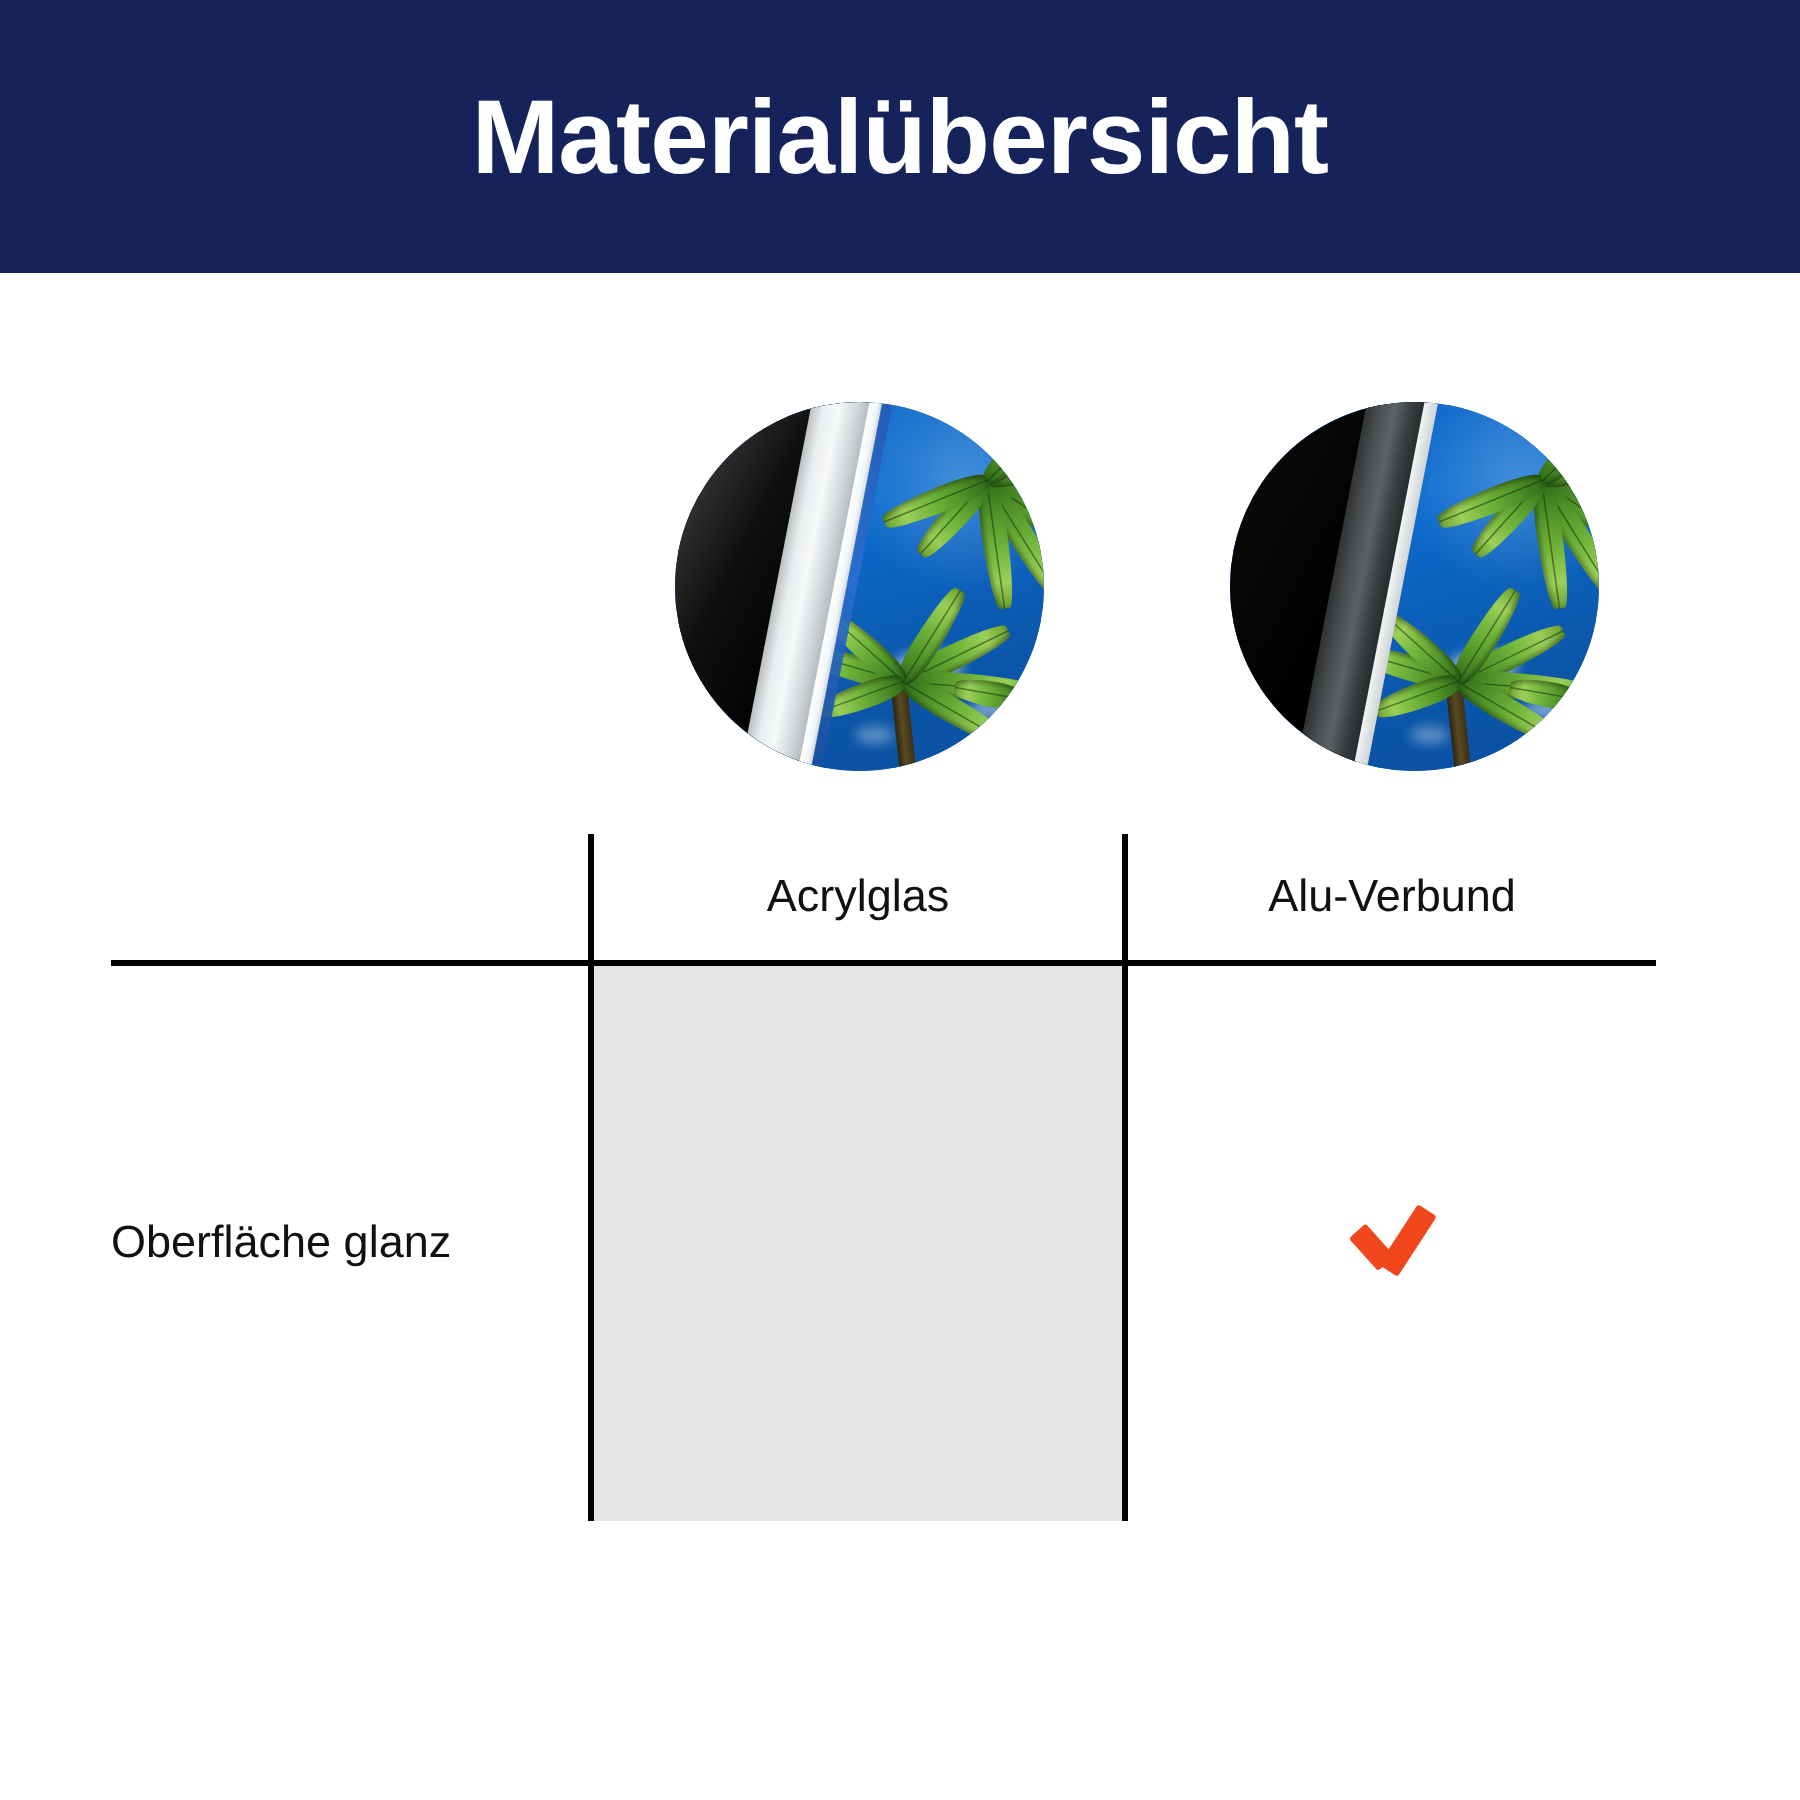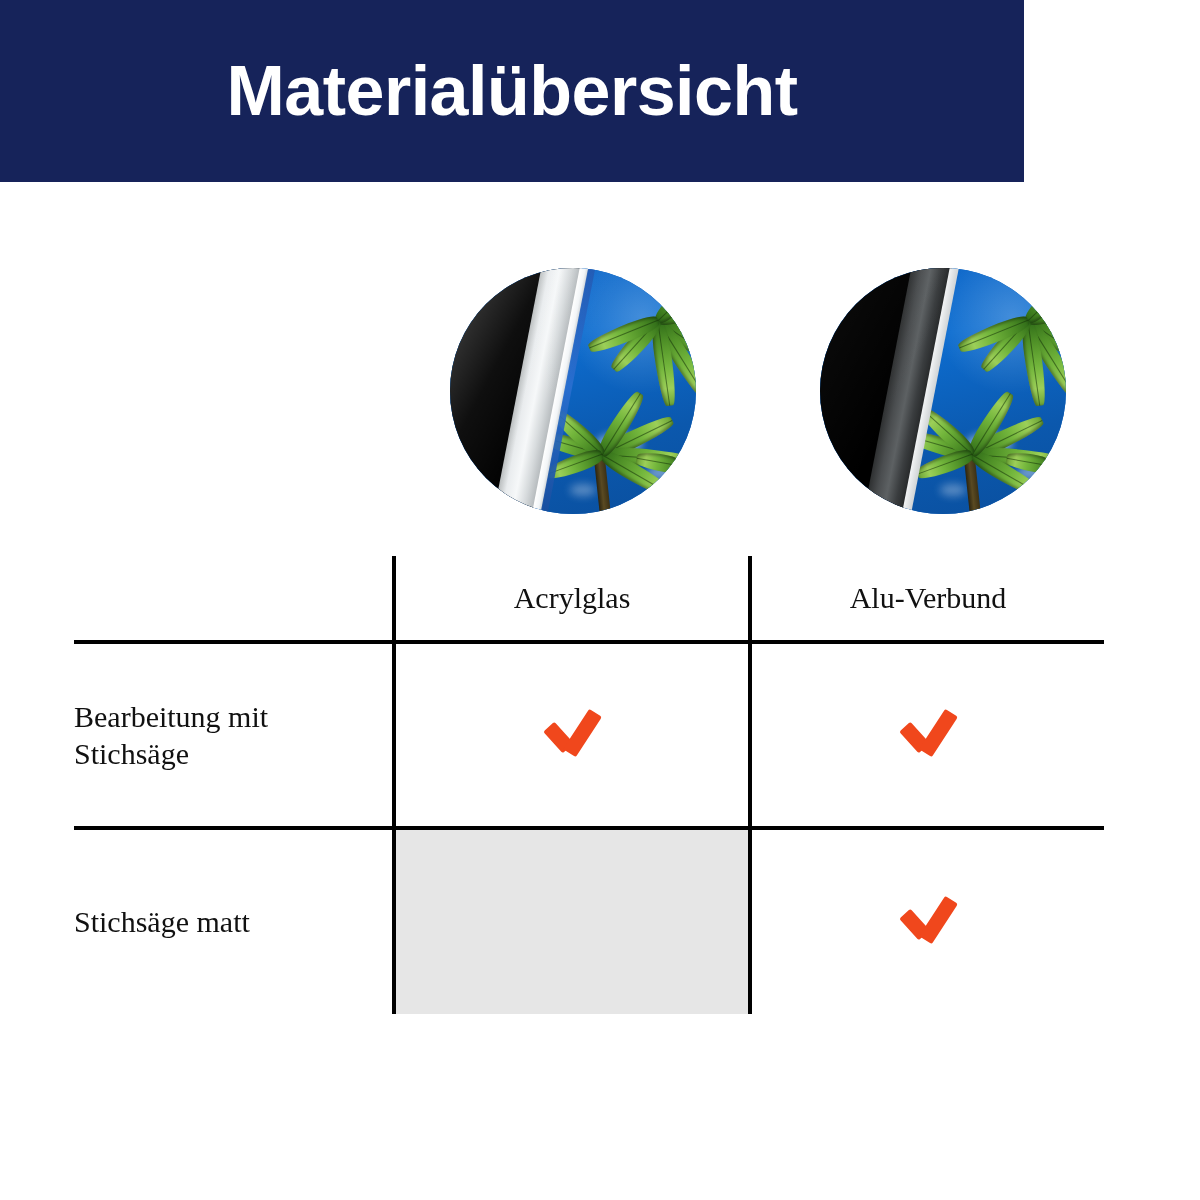--- a/index.html
+++ b/index.html
@@ -13,21 +13,21 @@
     font-family: "Liberation Sans", sans-serif;
     overflow: hidden;
     position: relative;
   }
 
   
   .header-banner {
     position: absolute;
     left: 0;
     top: 0;
-    width: 1024px;
+    width: 1200px;
     height: 182px;
     background: #16235a;
     display: flex;
     align-items: center;
     justify-content: center;
     box-sizing: border-box;
   }
   .header-title {
     color: #ffffff;
     font-size: 70px;
@@ -169,21 +169,20 @@
   .mat-table col.c-label { width: 320px; }
   .mat-table col.c-col1  { width: 356px; }
   .mat-table col.c-col2  { width: 354px; }
 
   .mat-table th,
   .mat-table td {
     padding: 0;
     margin: 0;
     vertical-align: middle;
     font-weight: normal;
-    font-family: Liberation Serif, serif;
   }
 
   .head-row { height: 86px; }
   .head-cell {
     text-align: center;
     font-size: 30px;
     color: #111111;
     border-left: 4px solid #000000;
     border-bottom: 4px solid #000000;
   }
@@ -343,36 +342,24 @@
     </colgroup>
     <thead>
       <tr class="head-row">
         <th class="head-blank-left"></th>
         <th class="head-cell">Acrylglas</th>
         <th class="head-cell">Alu-Verbund</th>
       </tr>
     </thead>
     <tbody>
 
+
       <tr class="body-row">
         <td class="row-label">
-          <span>Bearbeitung mit</span><br>
-          <span>Stichsäge</span>
-        </td>
-        <td class="val-cell">
-          <span class="check"></span>
-        </td>
-        <td class="val-cell">
-          <span class="check"></span>
-        </td>
-      </tr>
-
-      <tr class="body-row">
-        <td class="row-label">
-          <span>Stichsäge matt</span>
+          <span>Oberfläche glanz</span>
         </td>
         <td class="val-cell shaded">
           <span class="check hidden"></span>
         </td>
         <td class="val-cell">
           <span class="check"></span>
         </td>
       </tr>
 
 

